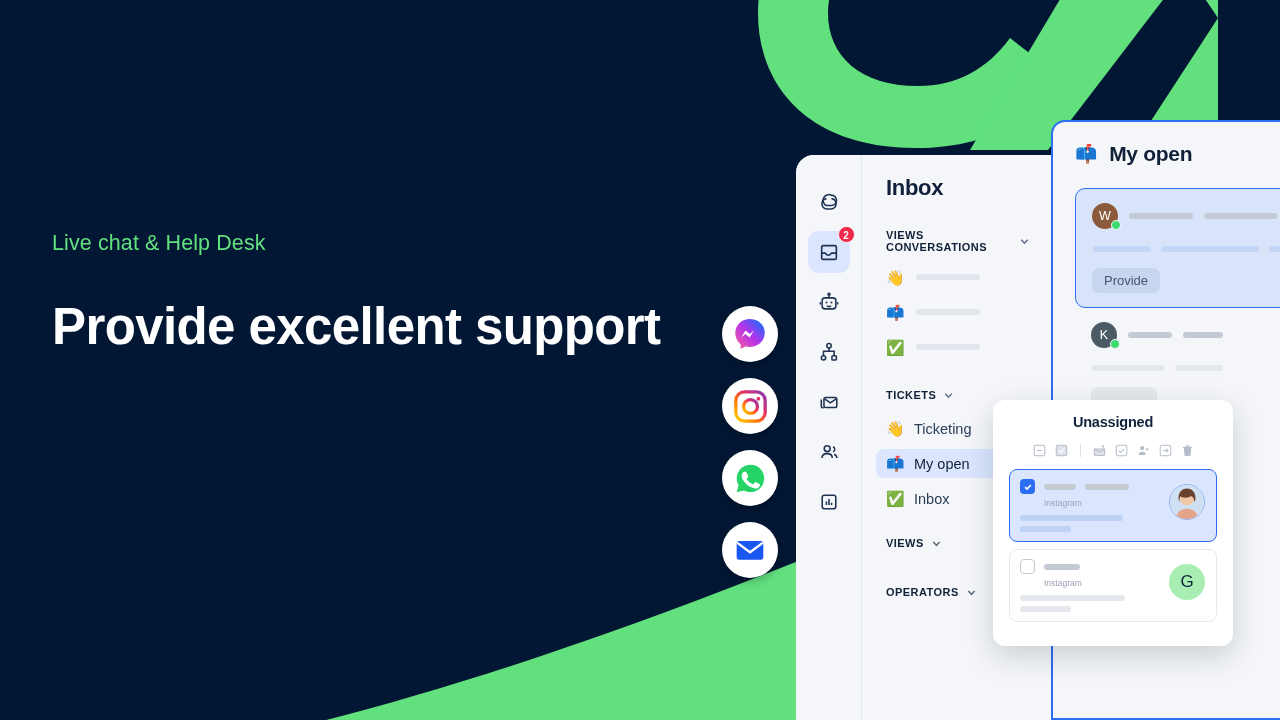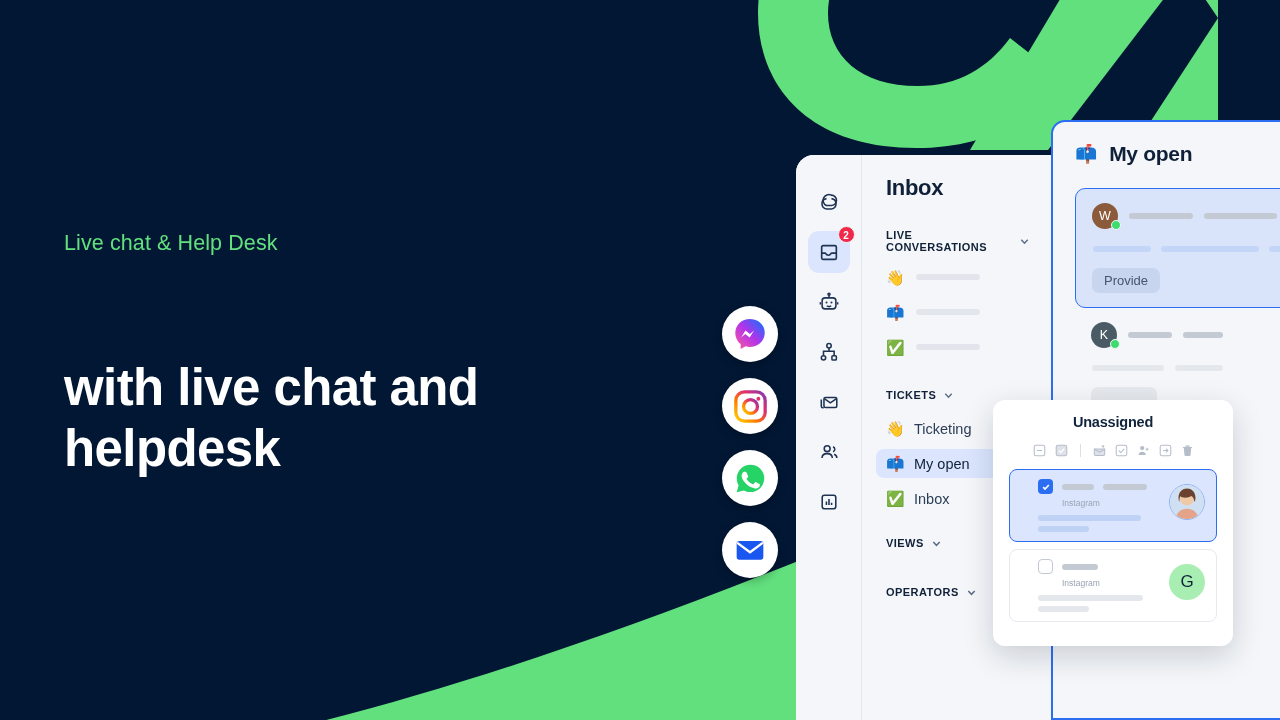--- a/index.html
+++ b/index.html
@@ -26,21 +26,21 @@
     position: absolute;
     left: -40px;
     bottom: -150px;
     width: 1000px;
     height: 420px;
     overflow: hidden;
     pointer-events: none;
   }
 
   
-  #hero { position: absolute; left: 64px; top: 228px; width: 640px; z-index: 5; }
+  #hero { position: absolute; left: 52px; top: 228px; width: 640px; z-index: 5; }
   .eyebrow {
     color: #62e07e;
     font-size: 21.5px;
     letter-spacing: .1px;
     line-height: 30px;
     font-weight: 400;
   }
   .headline {
     margin-top: 38px;
     color: #ffffff;
@@ -195,21 +195,21 @@
   .tk-title {
     text-align: center; font-size: 14.5px; font-weight: 700;
     color: #10233d; letter-spacing: -.2px; margin-bottom: 14px;
   }
   .tk-toolbar {
     display: flex; align-items: center; justify-content: center;
     gap: 9px; color: #b6bdca; margin-bottom: 12px;
   }
   .tk-div { width: 1px; height: 13px; background: #dcdfe5; margin: 0 3px; }
   .tk-item {
-    border-radius: 8px; padding: 9px 28px;
+    border-radius: 8px; padding: 9px 10px;
     position: relative; min-height: 66px;
   }
   .tk-item.sel { background: #dbe6fe; border: 1.5px solid #2c6ef2; }
   .tk-item.plain { background: #fff; border: 1px solid #e6e9ee; margin-top: 7px; }
   .cbox {
     width: 15px; height: 15px; border-radius: 4px; flex: none;
     display: flex; align-items: center; justify-content: center;
   }
   .cbox.on { background: #2c6ef2; color: #fff; }
   .cbox.off { background: #fff; border: 1.8px solid #c3c9d3; }
@@ -239,22 +239,21 @@
   </svg>
 
   <svg class="green-wave" viewBox="0 0 1000 420" preserveAspectRatio="none" aria-hidden="true">
     <path d="M-20 330 C 260 318, 560 232, 1010 40 L1010 420 L-20 420 Z" fill="#62e07e"></path>
   </svg>
 </div>
 
 <div id="hero">
   <div class="eyebrow">Live chat &amp; Help Desk</div>
   <h1 class="headline">
-    <br>
-    <span>with live chat and helpdesk</span>
+    <span>Provide excellent support</span><br>
   </h1>
 </div>
 
 <div id="channels">
 
   <div class="bubble">
     <svg width="34" height="34" viewBox="0 0 36 36">
       <defs>
           <linearGradient id="gMes" x1="0" y1="1" x2="1" y2="0">
         <stop offset="0" stop-color="#ff5b9b"></stop>
@@ -359,21 +358,21 @@
         <rect x="4.6" y="4.6" width="14.8" height="14.8" rx="2.4"></rect>
         <path d="M9.2 15.4v-4M12 15.4V8.8M14.8 15.4v-2.6"></path>
       </svg>
     </div>
   </nav>
 
   <section id="inbox-col">
     <div class="inbox-title">Inbox</div>
 
     <div class="sec-head">
-      <span>LIVE CONVERSATIONS</span>
+      <span>VIEWS CONVERSATIONS</span>
       <svg class="chev up" viewBox="0 0 12 12" fill="none" stroke="currentColor" stroke-width="1.6">
           <path d="M2.5 7.8 6 4.2l3.5 3.6"></path>
         </svg>
     </div>
 
     <div class="skel-row">
       <span class="emo">👋</span>
       <span class="skel-bar"></span>
     </div>
     <div class="skel-row">

